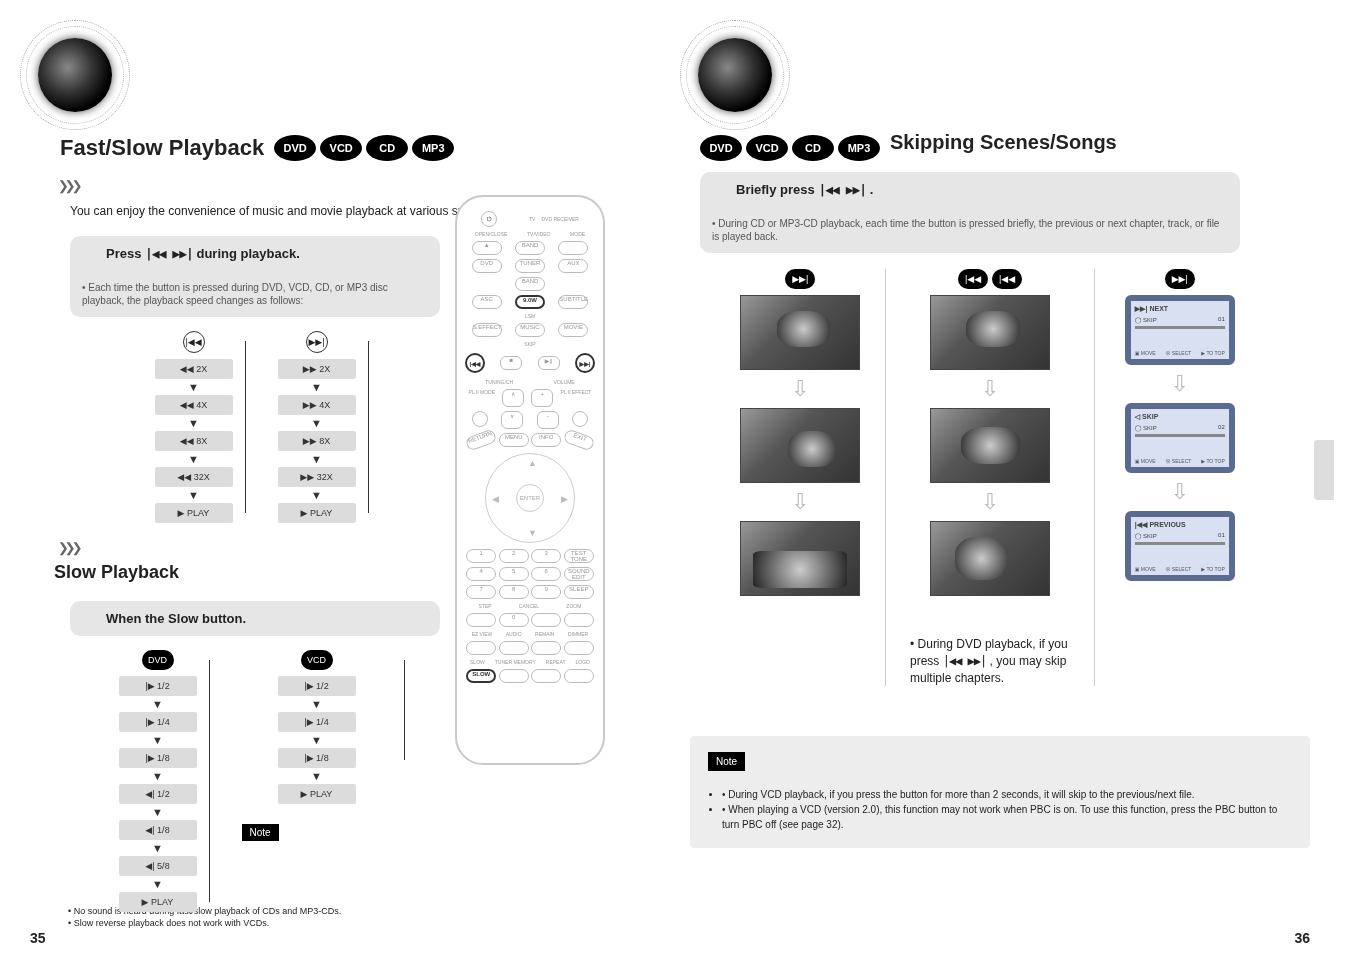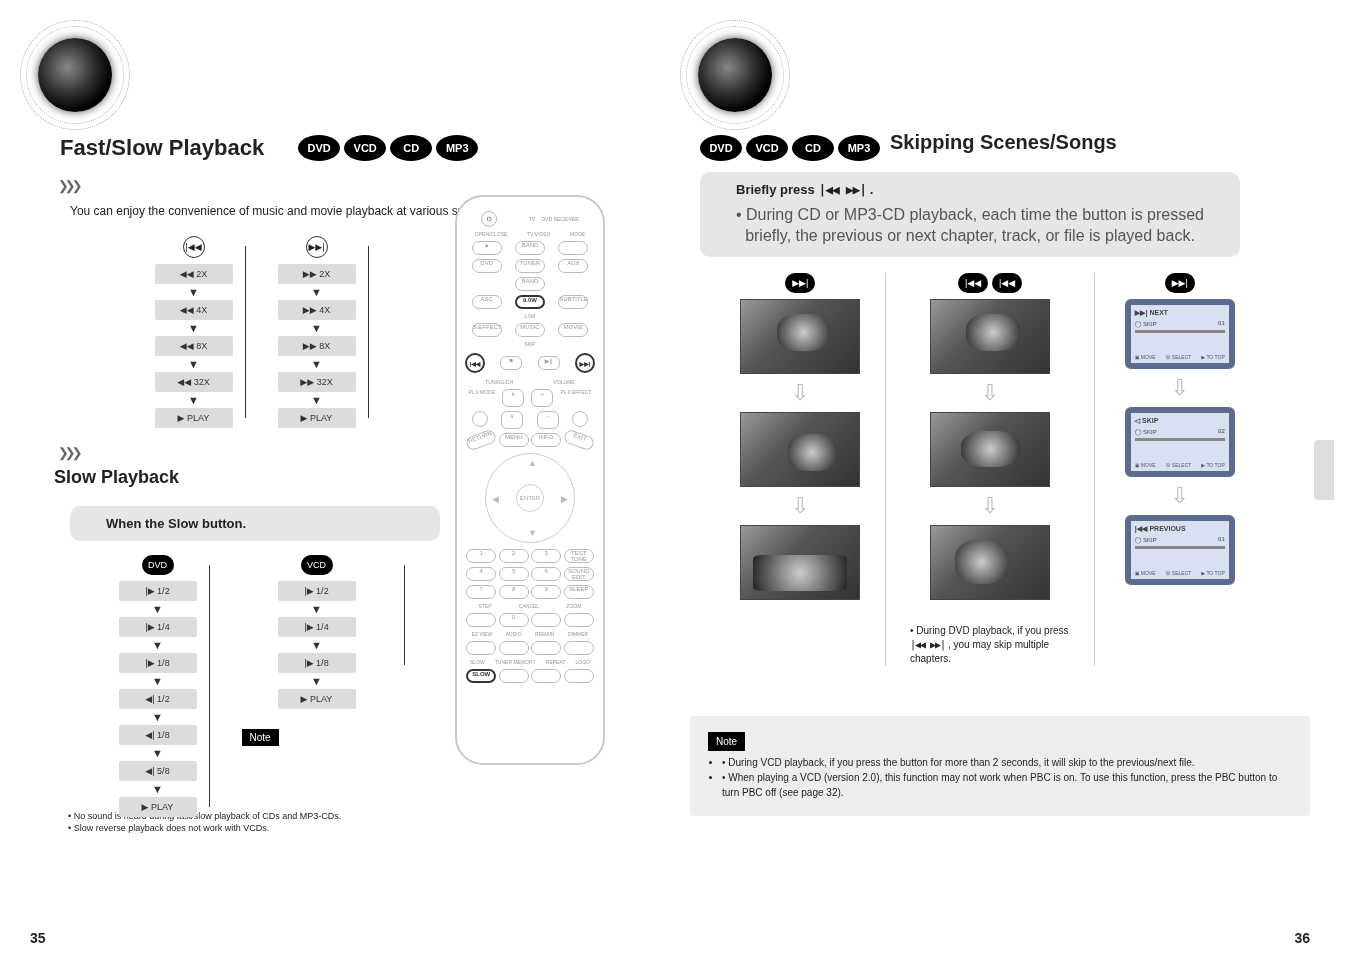--- a/index.html
+++ b/index.html
@@ -32,21 +32,21 @@
     border:1px dotted #aaa; border-radius:50%;
   }
   .speaker-deco .ring2 { inset:6px; border-color:#bbb;}
   .speaker-deco .core {
     position:absolute; inset:18px;
     background: radial-gradient(circle at 40% 40%, #888 0%, #333 40%, #000 70%);
     border-radius:50%;
     box-shadow: 0 0 8px #555;
   }
 
-  .title-row { display:flex; align-items:flex-end; margin-left:50px;gap:24px; }
+  .title-row { display:flex; align-items:flex-end; margin-left:50px; }
   .title-row h1 { font-size:22px; font-weight:bold; margin-right:10px; }
   .badges { display:flex; gap:4px; }
   .badge {
     display:inline-flex; align-items:center; justify-content:center;
     background:#000; color:#fff;
     border-radius:50%/50%;
     width:42px; height:26px;
     font-size:11px; font-weight:bold;
   }
   .subtitle { margin-left:60px; margin-top:8px; font-size:12px; }
@@ -56,21 +56,21 @@
     margin:18px 10px 10px 60px;
     width:370px;
   }
   .section-header {
     background:#e6e6e6;
     border-radius:10px;
     padding:10px 12px;
     width:100%;
   }
   .section-header .step { font-weight:bold; font-size:13px;padding-left:24px; }
-  .section-desc { font-size:16px; color:#555; margin-top:8px; line-height:1.3;text-align:center; }
+  .section-desc { font-size:10px; color:#555; margin-top:20px; line-height:1.3; }
 
   .flow-cols { display:flex; gap:45px; margin-top:14px; justify-content:center; }
   .flow-col { display:flex; flex-direction:column; align-items:center; }
   .circle-btn {
     width:22px; height:22px; border:1.5px solid #333; border-radius:50%;
     display:flex; align-items:center; justify-content:center;
     font-size:9px; background:#fff; margin-bottom:6px;
   }
   .state {
     background:#dcdcdc; width:78px; height:20px;
@@ -182,21 +182,21 @@
   }
 
   .right-note-box {
     margin:50px 20px 0 20px;
     background:#ededed;
     padding:16px 18px;
     font-size:10px;
     line-height:1.5;
     border-radius:4px;
   }
-  .right-note-box ul { margin-left:14px; }
+  .right-note-box ul { margin-left:14px;margin-top:12px; }
 
   .pgnum { position:absolute; bottom:8px; font-size:14px; font-weight:bold; }
   .pgnum.left { left:20px; }
   .pgnum.right { right:20px; }
 
   .side-tab { position:absolute; right:-4px; top:440px; width:20px; height:60px; background:#ddd; border-radius:4px 0 0 4px;}
   .skip-icons { font-family: monospace; letter-spacing:-1px;}
 </style>
 </head>
 <body>
@@ -216,20 +216,28 @@
       <span class="badge">CD</span>
       <span class="badge">MP3</span>
     </div>
   </div>
 
   <div class="chevrons">❯❯❯</div>
 
   <p class="subtitle">You can enjoy the convenience of music and movie playback at various speeds.</p>
 
   <div class="section">
+    <div class="section-header">
+      <div class="step">
+        <span>Press</span>
+        <span class="skip-icons">|◀◀ ▶▶|</span>
+        <span>during playback.</span>
+      </div>
+      <div class="section-desc">• Each time the button is pressed during DVD, VCD, CD, or MP3 disc playback, the playback speed changes as follows:</div>
+    </div>
 
     <div class="flow-cols">
       <div class="flow-col" style="position:relative">
         <div class="circle-btn">|◀◀</div>
         <div class="state">◀◀ 2X</div>
           <div class="arrow-dn">▼</div>
         <div class="state">◀◀ 4X</div>
           <div class="arrow-dn">▼</div>
         <div class="state">◀◀ 8X</div>
           <div class="arrow-dn">▼</div>
@@ -492,21 +500,21 @@
           </div>
         <div class="big-arrow">⇩</div>
         <div class="thumb">
             <div class="accent" style="inset:25% 25% 25% 25%"></div>
           </div>
         <div class="big-arrow">⇩</div>
         <div class="thumb">
             <div class="accent" style="inset:20% 35% 20% 20%"></div>
           </div>
 
-        <div style="margin-top:24px;font-size:10px;line-height:1.4;width:160px">
+        <div style="margin-top:40px;font-size:12px;line-height:1.4;width:160px">
           <span>• During DVD playback, if you press</span>
           <span class="skip-icons">|◀◀ ▶▶|</span>
           <span>, you may skip multiple chapters.</span>
         </div>
       </div>
 
       <div class="divider-v"></div>
 
       <div class="skip-col">
         <div class="skip-head">▶▶|</div>

